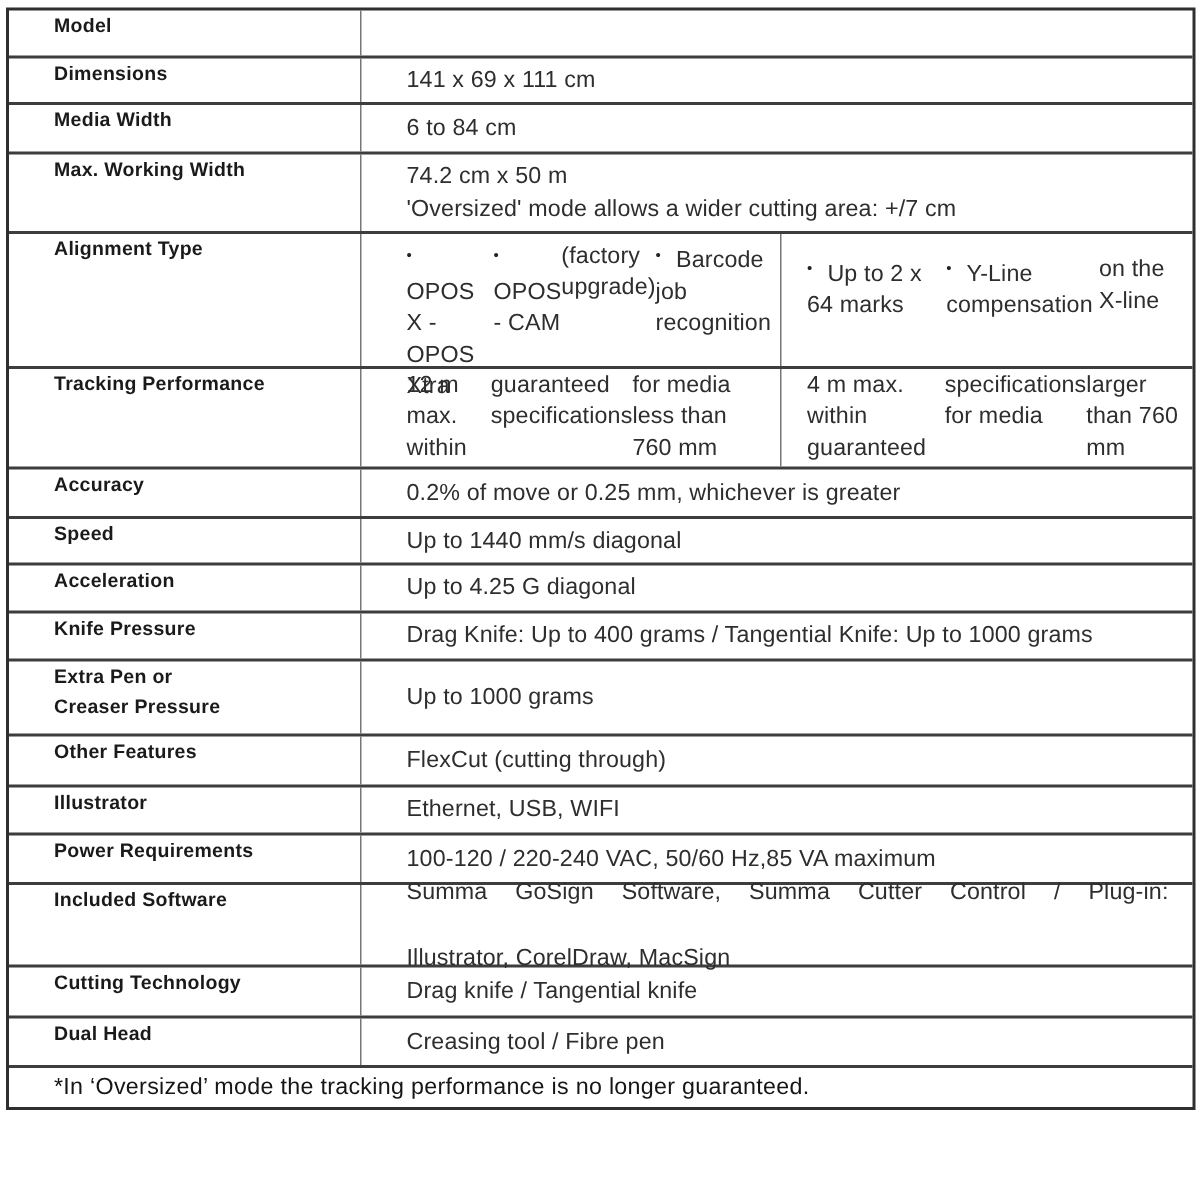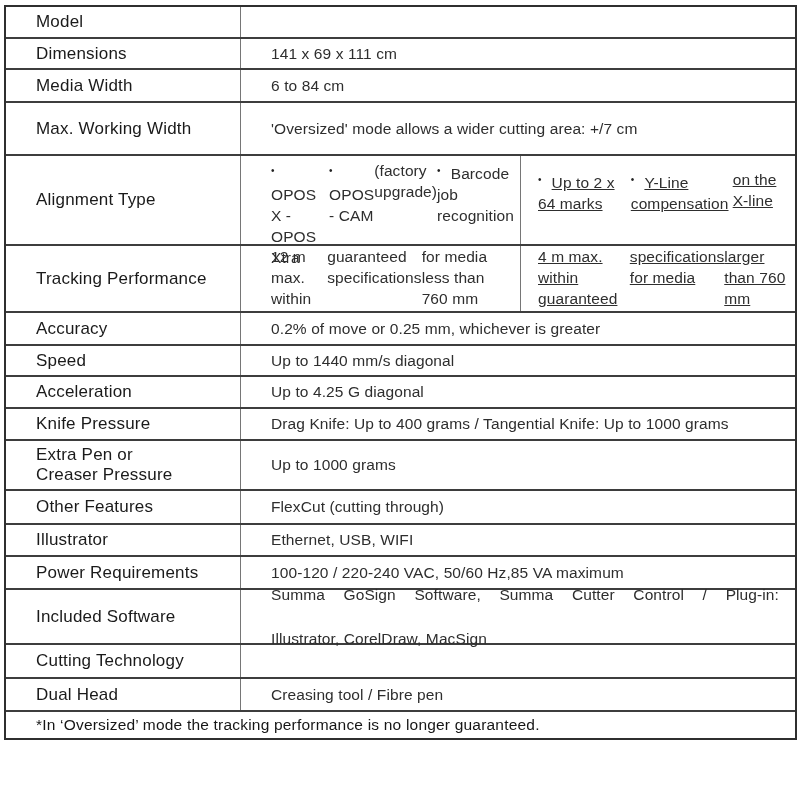--- a/index.html
+++ b/index.html
@@ -9,35 +9,35 @@
     -webkit-font-smoothing:antialiased;
   }
   .spec-table{
     position:absolute;left:4px;top:5px;width:793px;
     box-sizing:border-box;border:2px solid #2f2f2f;background:#fff;
   }
   .row{display:flex;box-sizing:border-box;border-top:2px solid #3d3d3d;}
   .row:first-child{border-top:none;}
   .cell-label{
     flex:0 0 235px;box-sizing:border-box;border-right:1.4px solid #767676;
-    display:flex;flex-direction:column;justify-content:center;
-    padding-left:30px;font-weight:normal;font-size:17px;color:#1a1a1a;
+    display:flex;flex-direction:column;justify-content:flex-start;
+    padding-left:30px;font-weight:bold;font-size:13px;color:#1a1a1a;
     letter-spacing:0.2px;line-height:20px;
   }
   .cell-value{
     flex:1;box-sizing:border-box;display:flex;flex-direction:column;justify-content:center;
     padding:0 16px 0 30px;font-size:15.5px;color:#2e2e2e;letter-spacing:0.1px;
   }
   .cell-value .line{line-height:22px;}
   .bold-value{font-weight:bold;}
   .split{flex:1;display:flex;box-sizing:border-box;}
   .sub{box-sizing:border-box;font-size:15.5px;color:#2e2e2e;letter-spacing:0.1px;
        display:flex;justify-content:center;}
   .sub-left{flex:0 0 279px;padding-left:30px;padding-right:6px;}
-  .sub-right{flex:1;border-left:1.4px solid #767676;padding-left:17px;padding-right:6px;text-decoration:underline;}
+  .sub-right{flex:1;border-left:1.4px solid #767676;padding-left:17px;padding-right:6px;}
   .sub .line{line-height:21px;}
   .align-right-offset{justify-content:flex-start;padding-top:13px;}
   .align-left-offset{justify-content:flex-start;padding-top:4px;}
   .bullet{display:inline-block;font-size:10px;vertical-align:5px;margin-right:10px;color:#222;}
   .jline{text-align:justify;}
   .jline::after{content:"";display:inline-block;width:100%;height:0;}
   .row-footer{
     box-sizing:border-box;border-top:2px solid #3d3d3d;display:flex;align-items:center;
     padding-left:30px;font-weight:normal;font-size:15.5px;color:#161616;letter-spacing:0.2px;
   }
@@ -69,20 +69,21 @@
     <div class="cell-value">
         <span>6 to 84 cm</span>
       </div>
   </div>
 
   <div class="row" style="height:53px">
     <div class="cell-label">
         <span>Max. Working Width</span>
       </div>
     <div class="cell-value">
+      <div class="line">74.2 cm x 50 m</div>
       <div class="line">'Oversized' mode allows a wider cutting area: +/7 cm</div>
     </div>
   </div>
 
   <div class="row" style="height:90px">
     <div class="cell-label">
         <span>Alignment Type</span>
       </div>
     <div class="split">
       <div class="sub sub-left align-left-offset">
@@ -198,20 +199,23 @@
     <div class="cell-value">
       <div class="line jline">Summa GoSign Software, Summa Cutter Control / Plug-in:</div>
       <div class="line">Illustrator, CorelDraw, MacSign</div>
     </div>
   </div>
 
   <div class="row" style="height:34px">
     <div class="cell-label">
         <span>Cutting Technology</span>
       </div>
+    <div class="cell-value">
+        <span>Drag knife / Tangential knife</span>
+      </div>
   </div>
 
   <div class="row" style="height:33px">
     <div class="cell-label">
         <span>Dual Head</span>
       </div>
     <div class="cell-value">
         <span>Creasing tool / Fibre pen</span>
       </div>
   </div>

